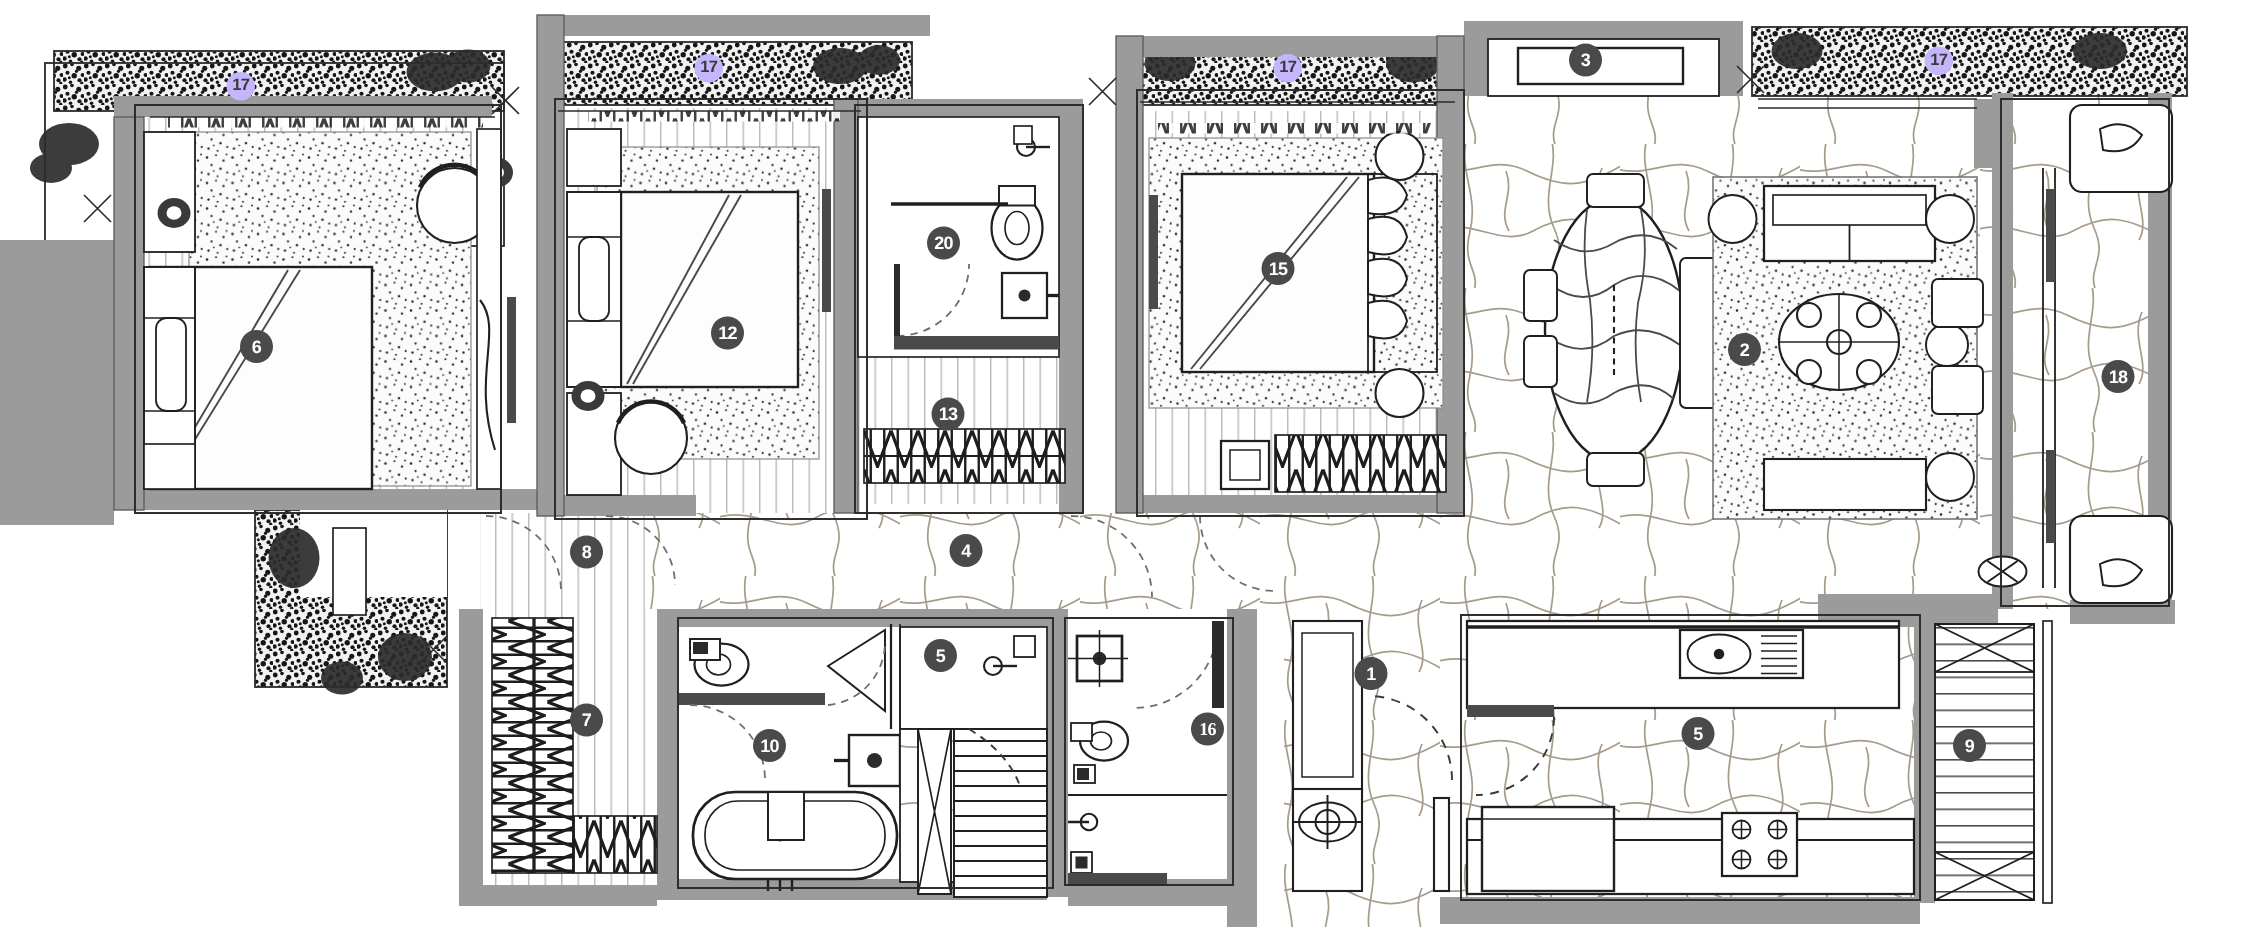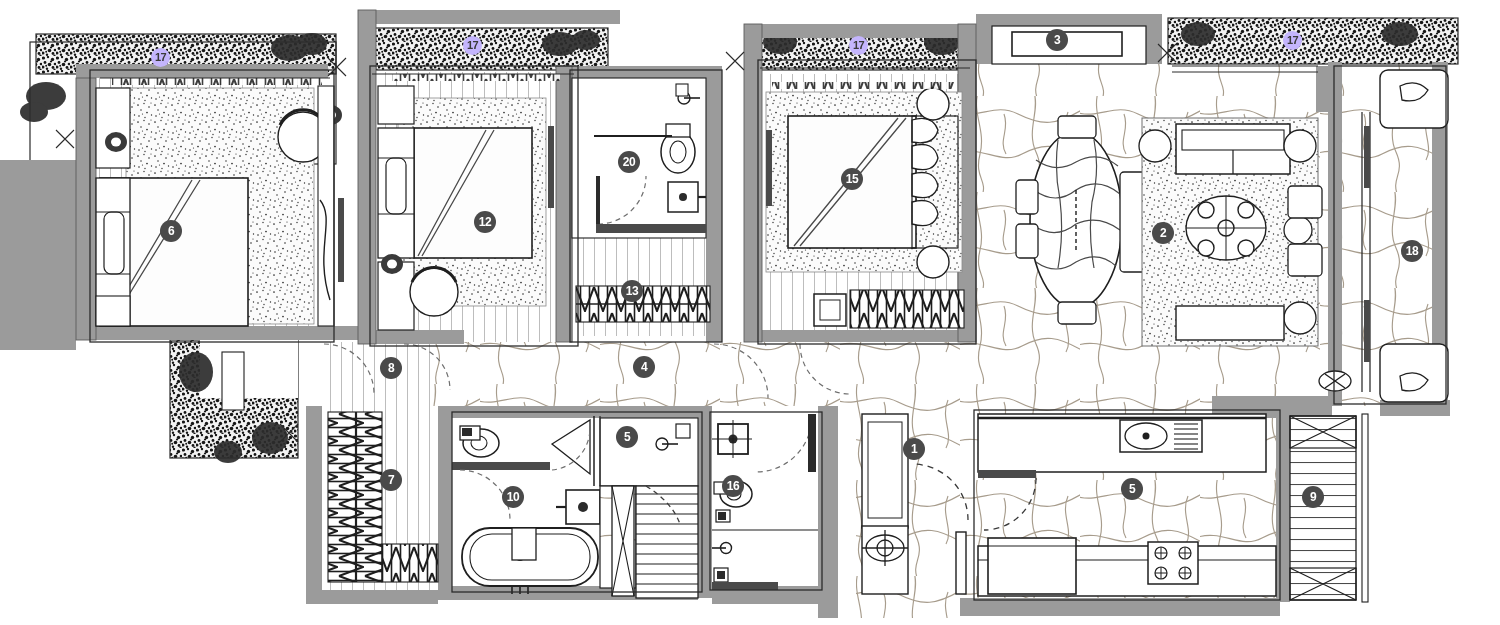--- a/index.html
+++ b/index.html
@@ -593,24 +593,24 @@
   <div class="marker" style="left:1046px; top:29px;">3</div>
   <div class="marker" style="left:633px;  top:356px;">4</div>
   <div class="marker" style="left:1121px; top:478px;">5</div>
   <div class="marker" style="left:160px;  top:220px;">6</div>
   <div class="marker" style="left:380px;  top:469px;">7</div>
   <div class="marker" style="left:380px;  top:357px;">8</div>
   <div class="marker" style="left:1302px; top:486px;">9</div>
   <div class="marker" style="left:502px;  top:486px;">10</div>
   <div class="marker" style="left:616px;  top:426px;">5</div>
   <div class="marker" style="left:474px;  top:171px;margin-top:40px;">12</div>
-  <div class="marker" style="left:621px;  top:280px;">13</div>
+  <div class="marker" style="left:621px;  top:265px;">13</div>
   <div class="marker" style="left:618px;  top:151px;">20</div>
   <div class="marker" style="left:841px;  top:168px;text-align:center;">15</div>
-  <div class="marker" style="left:722px;  top:475px;">16</div>
+  <div class="marker" style="left:794px;  top:475px;font-family:Liberation Serif, serif;">16</div>
   <div class="marker light small" style="left:151px;  top:48px;">17</div>
   <div class="marker light small" style="left:463px;  top:36px;">17</div>
   <div class="marker light small" style="left:849px;  top:36px;">17</div>
   <div class="marker light small" style="left:1283px; top:31px;">17</div>
   <div class="marker" style="left:1401px; top:240px;">18</div>
 </div>
 
 </div>
 
 </body></html>

